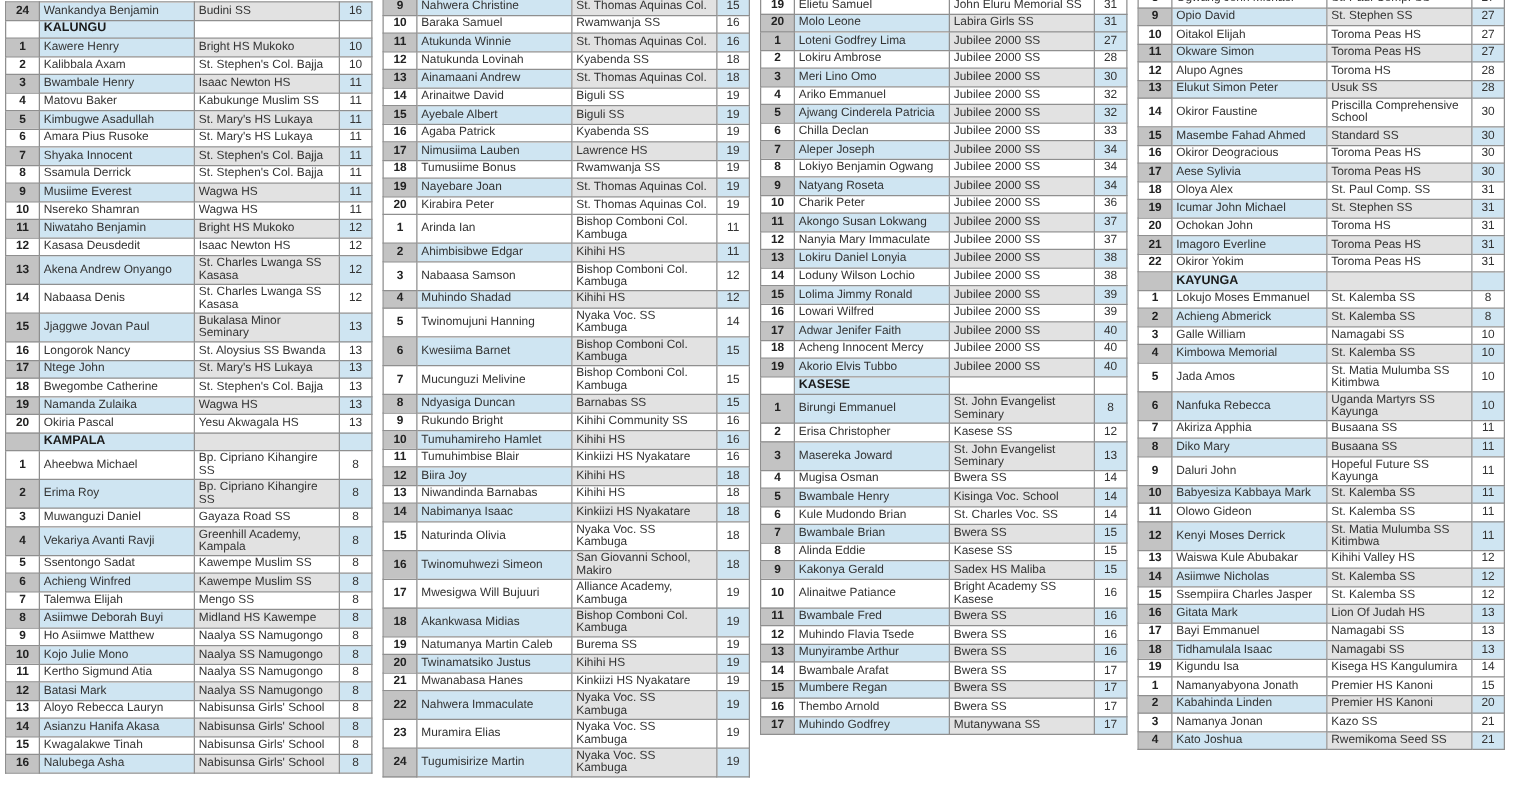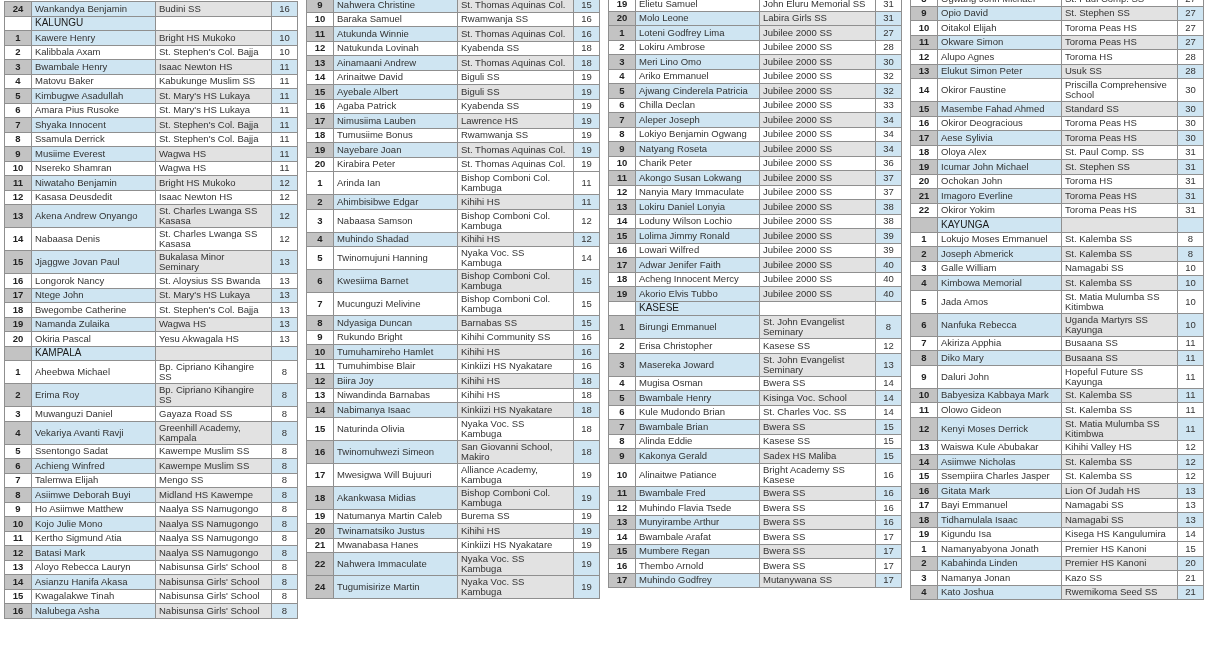--- a/index.html
+++ b/index.html
@@ -47,21 +47,21 @@
   .c-school{ text-align: left; white-space: pre-line; }
   .c-score { text-align: center; }
 
   tr.shaded .c-rank   { background: #c3c3c3; }
   tr.shaded .c-name   { background: #cfe5f2; }
   tr.shaded .c-school { background: #e2e2e2; }
   tr.shaded .c-score  { background: #cfe5f2; }
 
   tr.district .c-name {
     background: #cfe5f2;
-    font-weight: normal;
+    font-weight: bold;
     color: #1a1a1a;
     font-size: 10px;
   }
 </style>
 </head>
 <body>
 
 <div id="board">
     <div class="col col-0">
       <table>
@@ -531,20 +531,27 @@
     <td class="c-school">Kinkiizi HS Nyakatare</td>
     <td class="c-score">19</td>
   </tr>
           <tr class="shaded">
     <td class="c-rank">22</td>
     <td class="c-name">Nahwera  Immaculate</td>
     <td class="c-school">Nyaka Voc.  SS
 Kambuga</td>
     <td class="c-score">19</td>
   </tr>
+          <tr class="plain">
+    <td class="c-rank">23</td>
+    <td class="c-name">Muramira  Elias</td>
+    <td class="c-school">Nyaka Voc.  SS
+Kambuga</td>
+    <td class="c-score">19</td>
+  </tr>
           <tr class="shaded">
     <td class="c-rank">24</td>
     <td class="c-name">Tugumisirize  Martin</td>
     <td class="c-school">Nyaka Voc.  SS
 Kambuga</td>
     <td class="c-score">19</td>
   </tr>
         </tbody>
       </table>
     </div>
@@ -904,21 +911,21 @@
     <td class="c-score"></td>
   </tr>
           <tr class="plain">
     <td class="c-rank">1</td>
     <td class="c-name">Lokujo Moses Emmanuel</td>
     <td class="c-school">St. Kalemba SS</td>
     <td class="c-score">8</td>
   </tr>
           <tr class="shaded">
     <td class="c-rank">2</td>
-    <td class="c-name">Joseph Abmerick</td>
+    <td class="c-name">Achieng Abmerick</td>
     <td class="c-school">St. Kalemba SS</td>
     <td class="c-score">8</td>
   </tr>
           <tr class="plain">
     <td class="c-rank">3</td>
     <td class="c-name">Galle William</td>
     <td class="c-school">Namagabi SS</td>
     <td class="c-score">10</td>
   </tr>
           <tr class="shaded">

